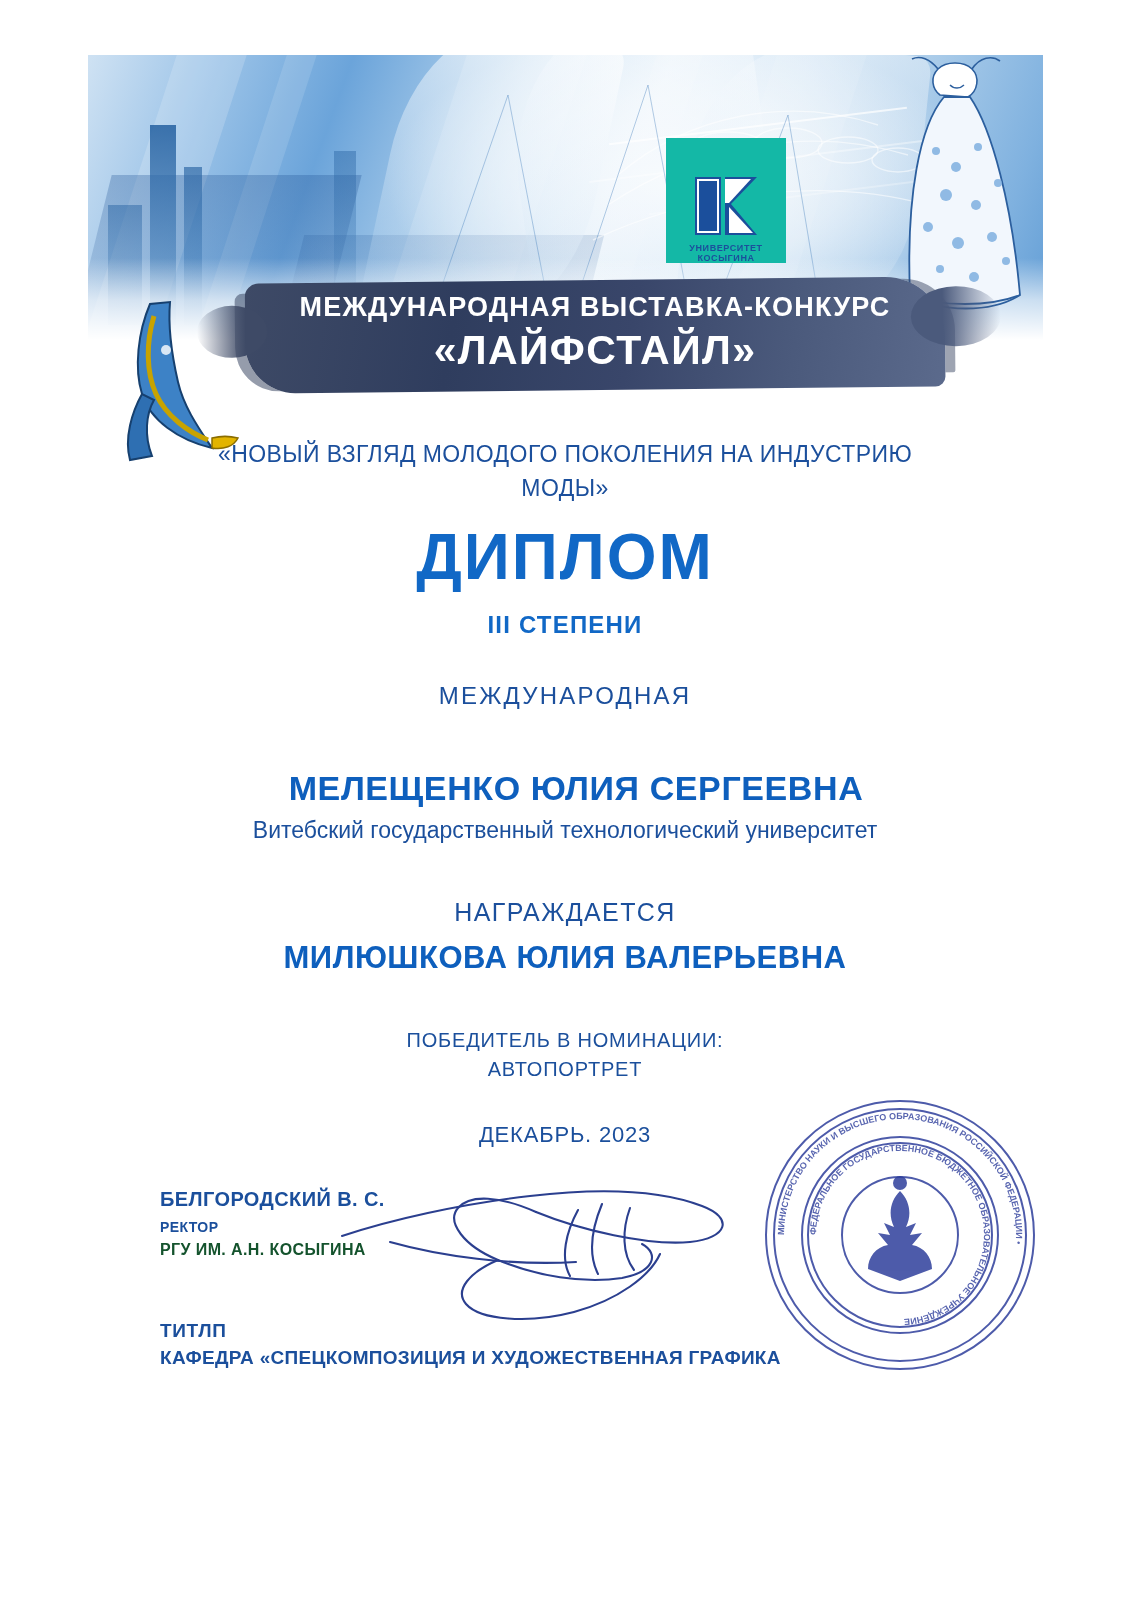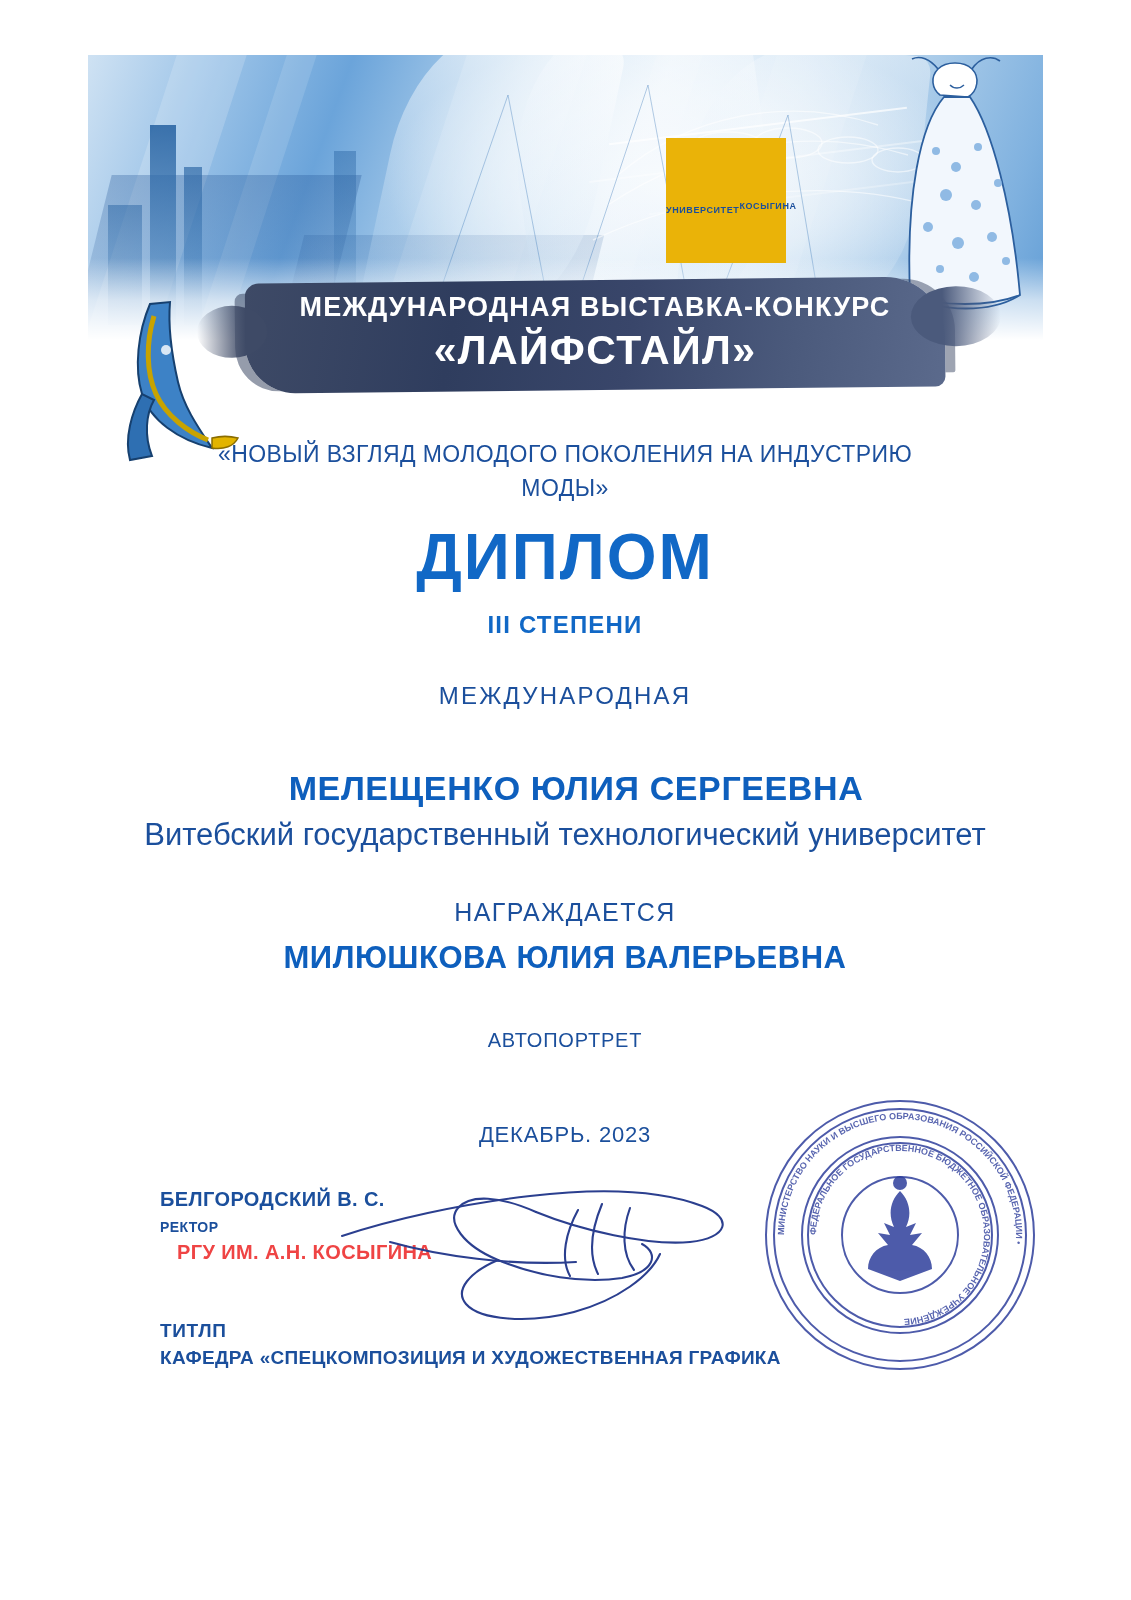--- a/index.html
+++ b/index.html
@@ -75,25 +75,25 @@
     pointer-events: none;
   }
 
   
   .logo-box {
     position: absolute;
     left: 666px;
     top: 138px;
     width: 120px;
     height: 125px;
-    background: #eab308;
+    background: #14b8a6;
     display: flex;
-    flex-direction: row;
+    flex-direction: column;
     align-items: center;
-    justify-content: flex-start;
+    justify-content: flex-end;
     padding-top: 10px;
     box-sizing: border-box;
   }
   .logo-mark { width: 62px; height: 58px; }
   .logo-sub1 {
     font-size: 9px;
     letter-spacing: 0.6px;
     color: #1b4f9c;
     font-weight: bold;
     margin-top: 8px;
@@ -226,21 +226,21 @@
     font-weight: bold;
     letter-spacing: 0.6px;
     color: #0e5fbd;
   }
   .winner-org {
     position: absolute;
     left: 120px;
     top: 817px;
     width: 890px;
     text-align: center;
-    font-size: 31px;
+    font-size: 23px;
     color: #1b4f9c;
   }
   .supervisor-label {
     position: absolute;
     left: 180px;
     top: 898px;
     width: 770px;
     text-align: center;
     font-size: 25px;
     letter-spacing: 1.4px;
@@ -293,26 +293,26 @@
     position: absolute;
     left: 160px;
     top: 1219px;
     font-size: 14px;
     font-weight: bold;
     letter-spacing: 0.4px;
     color: #1b4f9c;
   }
   .sig-org {
     position: absolute;
-    left: 177px;
+    left: 160px;
     top: 1241px;
-    font-size: 20px;
+    font-size: 16px;
     font-weight: bold;
     letter-spacing: 0.4px;
-    color: #ef4444;
+    color: #14532d;
   }
   .signature {
     position: absolute;
     left: 330px;
     top: 1150px;
     width: 460px;
     height: 190px;
   }
   .stamp {
     position: absolute;
@@ -433,20 +433,21 @@
 
   <div class="subtitle">«НОВЫЙ ВЗГЛЯД МОЛОДОГО ПОКОЛЕНИЯ НА ИНДУСТРИЮ МОДЫ»</div>
   <div class="diplom">ДИПЛОМ</div>
   <div class="degree">III СТЕПЕНИ</div>
   <div class="awarded">МЕЖДУНАРОДНАЯ</div>
   <div class="winner-name">МЕЛЕЩЕНКО ЮЛИЯ СЕРГЕЕВНА</div>
   <div class="winner-org">Витебский государственный технологический университет</div>
   <div class="supervisor-label">НАГРАЖДАЕТСЯ</div>
   <div class="supervisor-name">МИЛЮШКОВА ЮЛИЯ ВАЛЕРЬЕВНА</div>
   <div class="nomination">
+    <div>ПОБЕДИТЕЛЬ В НОМИНАЦИИ:</div>
     <div>АВТОПОРТРЕТ</div>
   </div>
   <div class="date">ДЕКАБРЬ. 2023</div>
 
   <div class="sig-name">БЕЛГОРОДСКИЙ В. С.</div>
   <div class="sig-role">РЕКТОР</div>
   <div class="sig-org">РГУ ИМ. А.Н. КОСЫГИНА</div>
 
   <svg class="signature" viewBox="0 0 460 190">
     <g fill="none" stroke="#2b3f8f" stroke-width="2.1" stroke-linecap="round">

